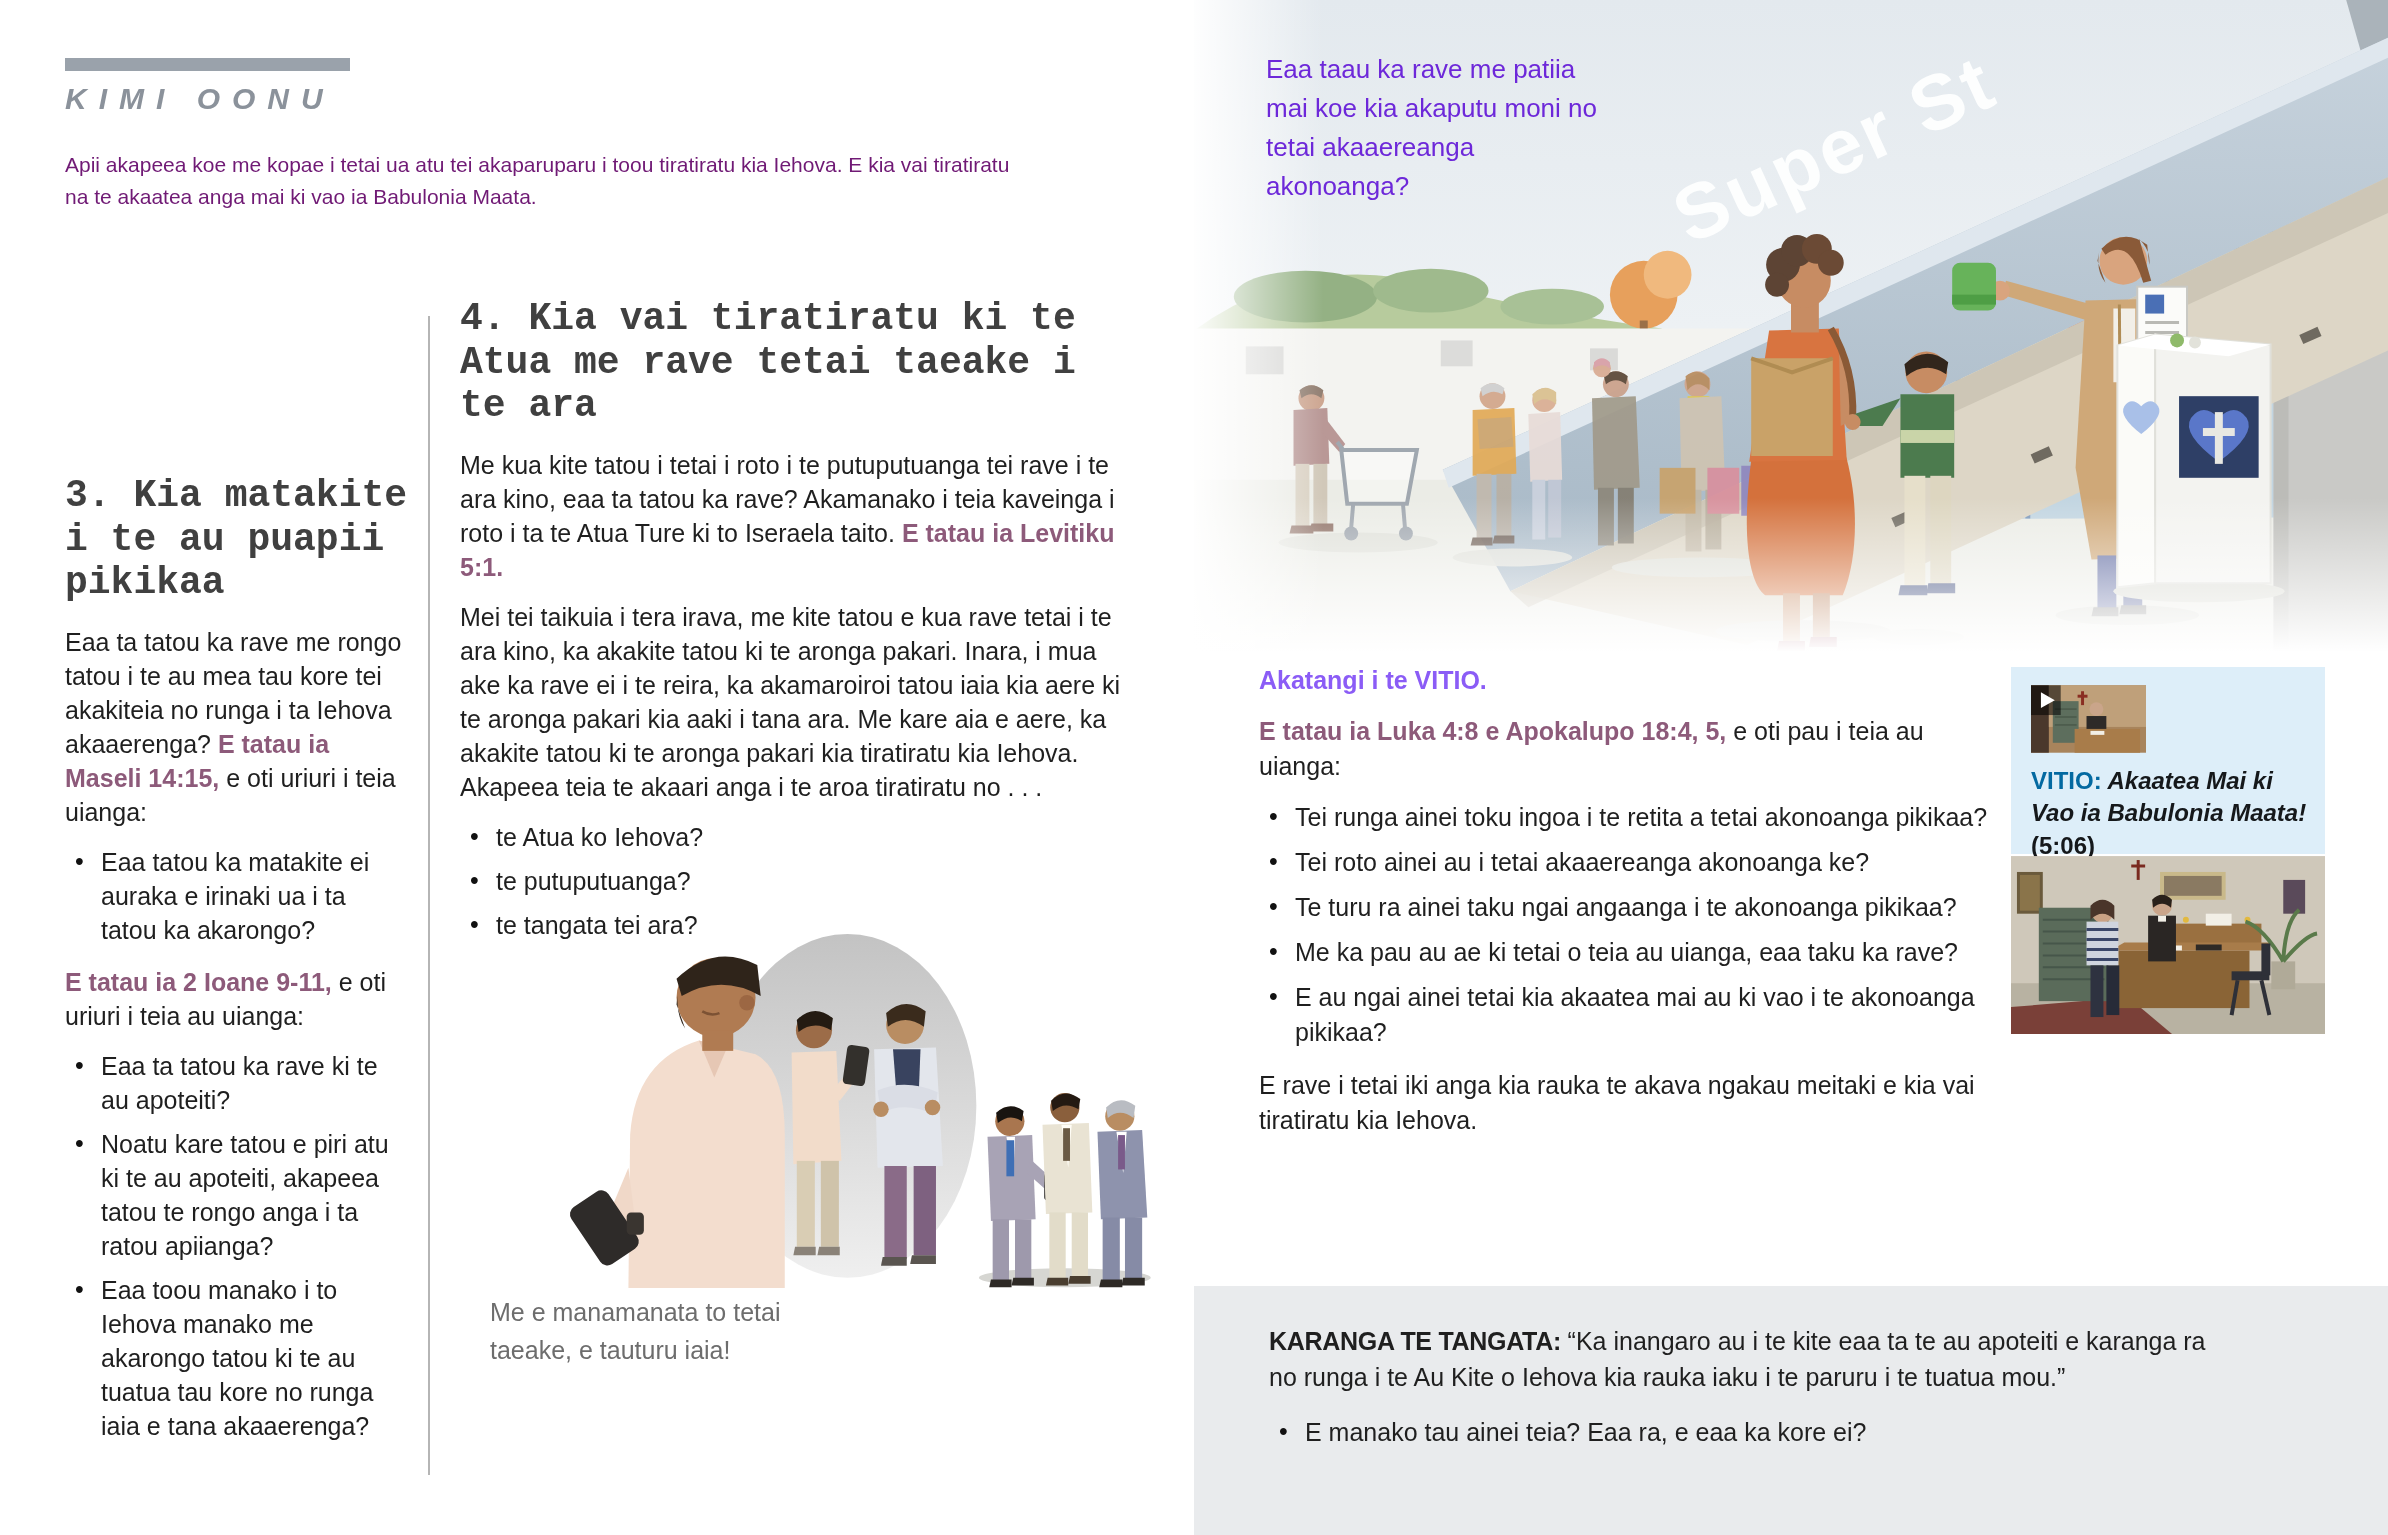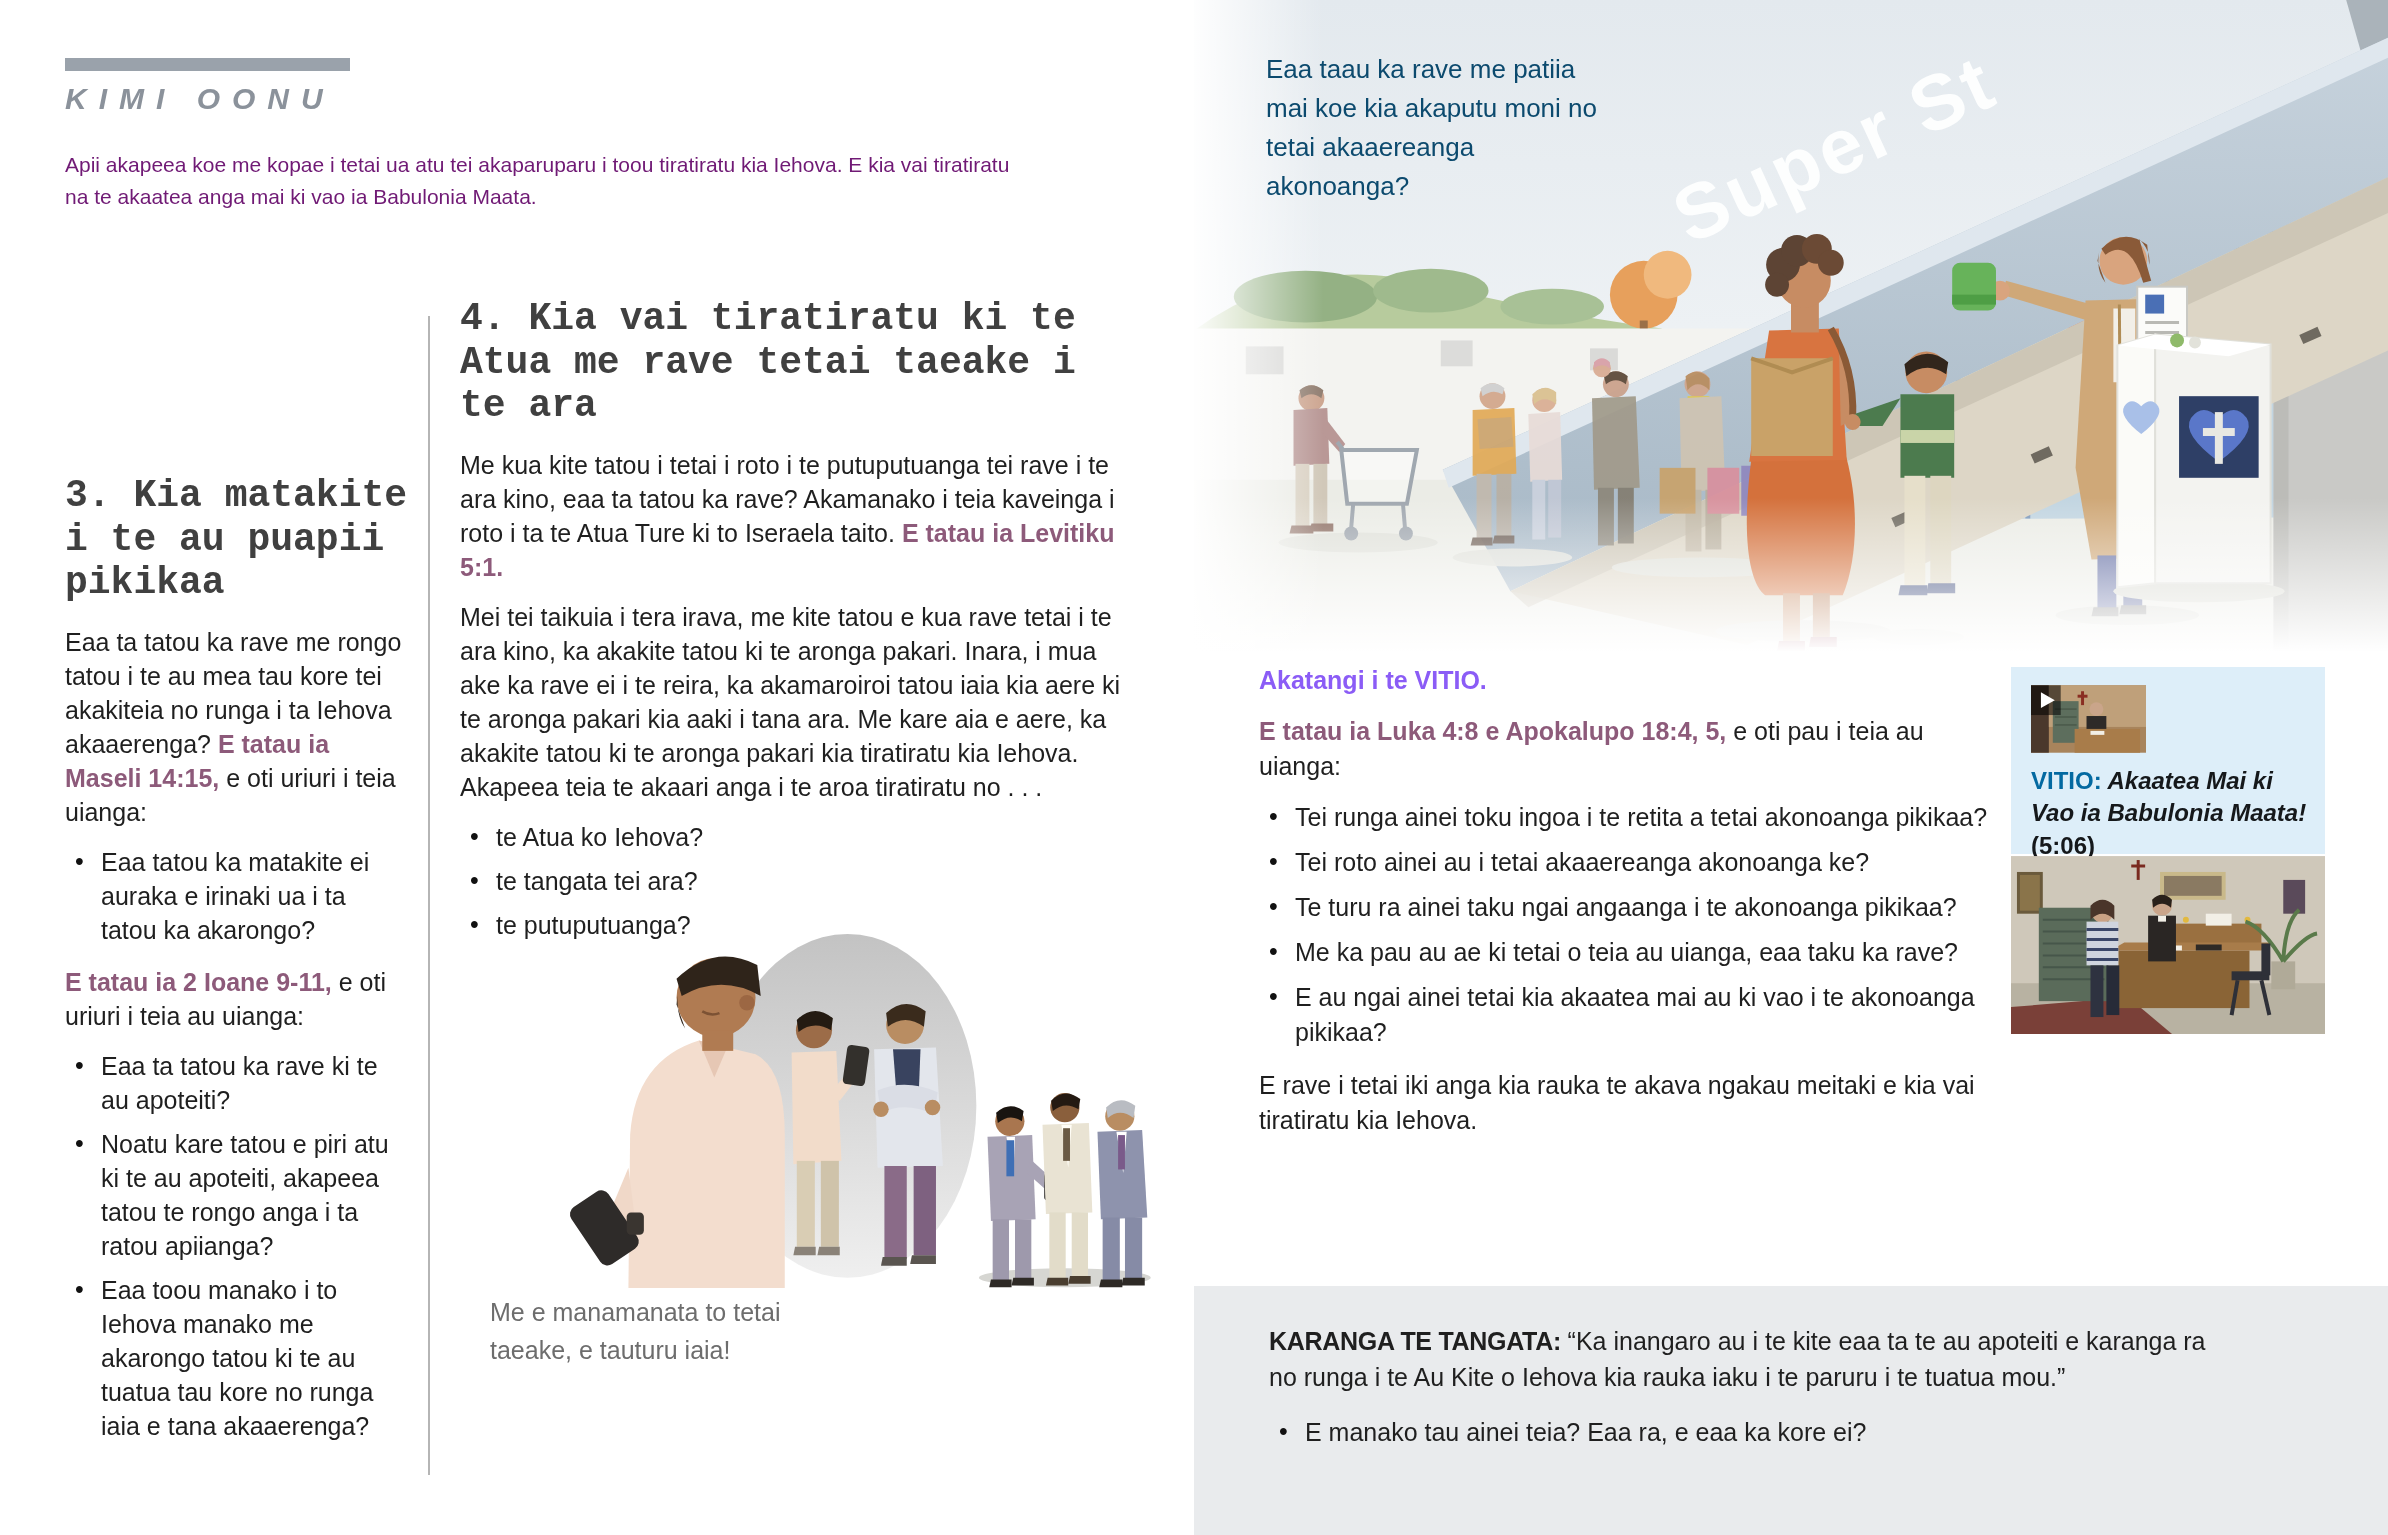--- a/index.html
+++ b/index.html
@@ -29,21 +29,21 @@
   ul.q{list-style:none;margin:4px 0 18px 0;padding:0;}
   ul.q li{position:relative;padding-left:36px;margin:0 0 10px 0;}
   ul.q li::before{content:"•";position:absolute;left:10px;top:-1px;color:#111;}
 
   .divider{left:428px;top:316px;width:2px;height:1159px;background:#b5b5b5;}
 
   .mid-illo{left:448px;top:910px;width:756px;height:378px;}
   .mid-caption{left:490px;top:1294px;width:368px;font-size:25px;line-height:1.5;color:#6d6d6d;}
 
   .hero{left:1194px;top:0;width:1194px;height:652px;}
-  .hero-caption{left:1266px;top:50px;width:358px;font-size:26px;line-height:1.5;color:#0c4a6e;}
+  .hero-caption{left:1266px;top:50px;width:358px;font-size:26px;line-height:1.5;color:#6d28d9;}
 
   
   .video-box{left:2011px;top:667px;width:314px;height:187px;background:#ddeef9;}
   .thumb{position:absolute;left:20px;top:18px;width:115px;height:68px;cursor:pointer;}
   .vcaption{position:absolute;left:20px;top:98px;width:279px;font-size:24px;line-height:1.35;color:#15181b;}
   .vlabel{color:#0369a1;font-weight:bold;}
   .vtitle{font-style:italic;font-weight:bold;}
   .vdur{font-weight:bold;}
   .photo{left:2011px;top:856px;width:314px;height:178px;}
 
@@ -79,22 +79,22 @@
   </div>
 
   <div class="abs divider"></div>
 
   <div class="abs col4">
     <h2>4. Kia vai tiratiratu ki te Atua me rave tetai taeake i te ara</h2>
     <p><span>Me kua kite tatou i tetai i roto i te putuputuanga tei rave i te ara kino, eaa ta tatou ka rave? Akamanako i teia kaveinga i roto i ta te Atua Ture ki to Iseraela taito. </span><span class="scripture">E tatau ia Levitiku 5:1.</span></p>
     <p>Mei tei taikuia i tera irava, me kite tatou e kua rave tetai i te ara kino, ka akakite tatou ki te aronga pakari. Inara, i mua ake ka rave ei i te reira, ka akamaroiroi tatou iaia kia aere ki te aronga pakari kia aaki i tana ara. Me kare aia e aere, ka akakite tatou ki te aronga pakari kia tiratiratu kia Iehova. Akapeea teia te akaari anga i te aroa tiratiratu no . . .</p>
     <ul class="q">
       <li>te Atua ko Iehova?</li>
+      <li>te putuputuanga?</li>
       <li>te tangata tei ara?</li>
-      <li>te putuputuanga?</li>
     </ul>
   </div>
 
   <svg class="abs mid-illo" viewBox="0 0 760 440" preserveAspectRatio="xMidYMid meet">
     <defs>
       <linearGradient id="cg" x1="0" y1="0" x2="0" y2="1">
         <stop offset="0" stop-color="#c3c3c3"></stop>
           <stop offset="1" stop-color="#efefef"></stop>
       </linearGradient>
     </defs>

